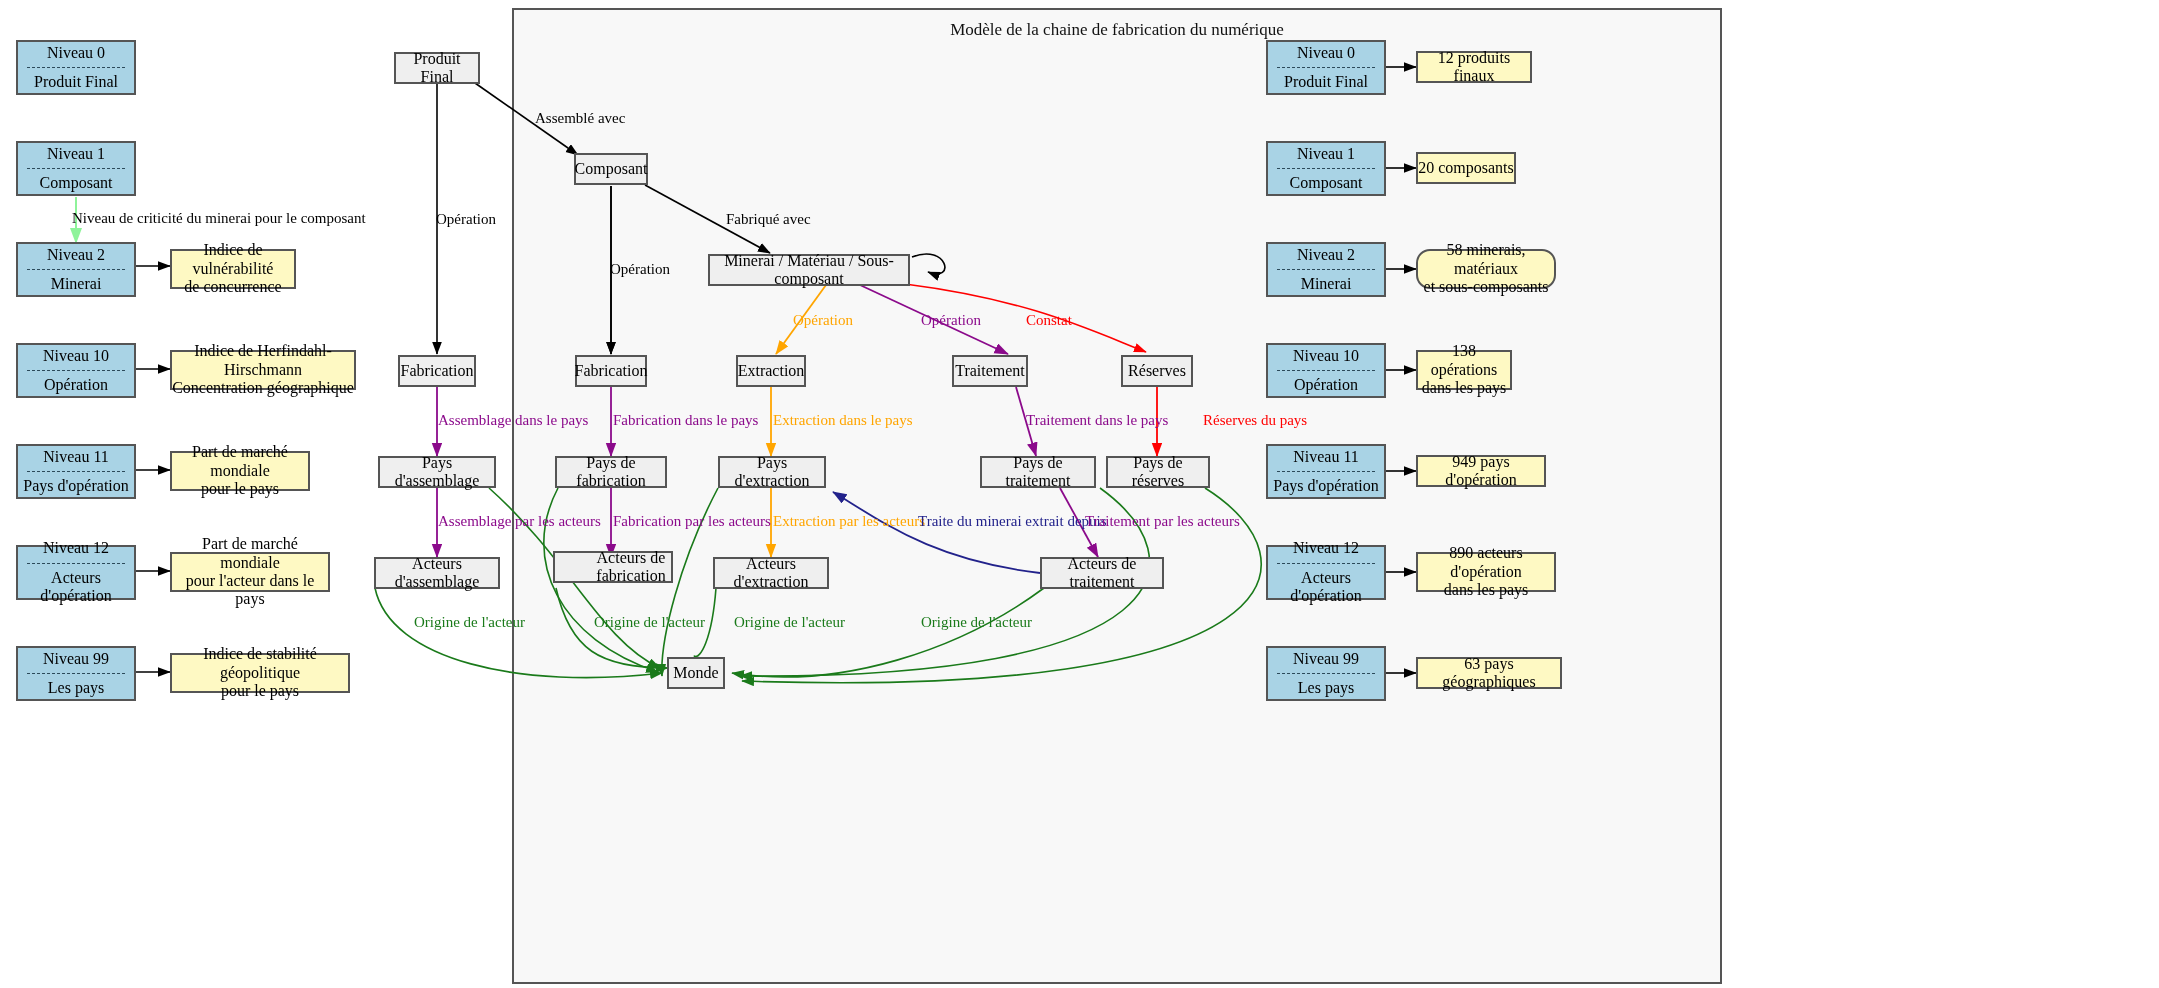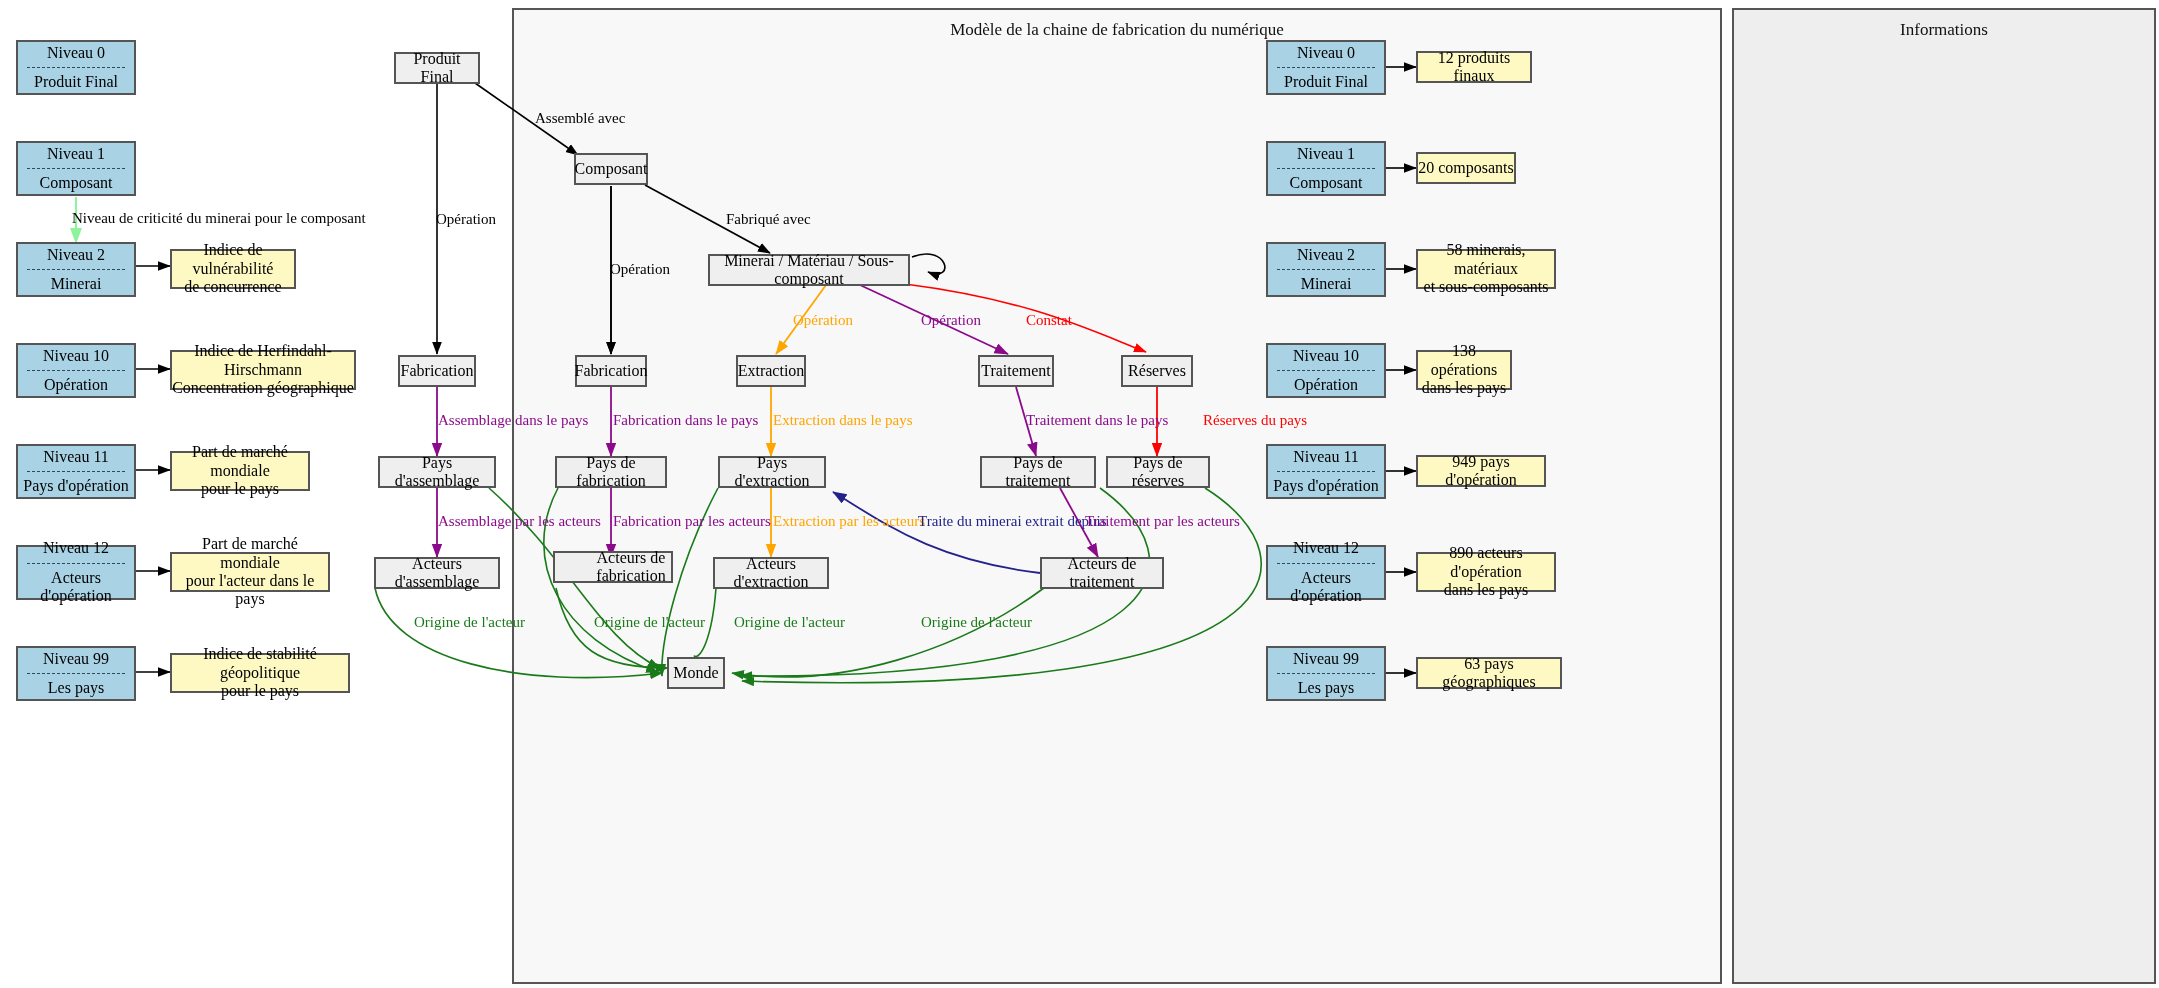--- a/index.html
+++ b/index.html
@@ -28,23 +28,20 @@
 </head>
 <body>
 
 <div id="root">
 
 
   <div class="panel main" style="left:512px;top:8px;width:1206px;height:972px;">
     <div class="panel-title">Modèle de la chaine de fabrication du numérique</div>
   </div>
 
-  <div class="panel" style="left:1732px;top:8px;width:420px;height:972px;">
-    <div class="panel-title">Informations</div>
-  </div>
 
   <svg class="wires" viewBox="0 0 2159 988">
     <defs>
       <marker id="ah-black" markerWidth="9" markerHeight="9" refX="7.5" refY="3" orient="auto">
           <path d="M0,0 L8,3 L0,6 Z" fill="#000"></path>
         </marker>
       <marker id="ah-purple" markerWidth="9" markerHeight="9" refX="7.5" refY="3" orient="auto">
           <path d="M0,0 L8,3 L0,6 Z" fill="#8b0a8b"></path>
         </marker>
       <marker id="ah-orange" markerWidth="9" markerHeight="9" refX="7.5" refY="3" orient="auto">
@@ -205,21 +202,21 @@
 
   <div class="node grey" style="left:398px;top:355px;width:78px;height:32px;">
     <span>Fabrication</span>
   </div>
   <div class="node grey" style="left:575px;top:355px;width:72px;height:32px;">
     <span>Fabrication</span>
   </div>
   <div class="node grey" style="left:736px;top:355px;width:70px;height:32px;">
     <span>Extraction</span>
   </div>
-  <div class="node grey" style="left:978px;top:355px;width:76px;height:32px;">
+  <div class="node grey" style="left:952px;top:355px;width:76px;height:32px;">
     <span>Traitement</span>
   </div>
   <div class="node grey" style="left:1121px;top:355px;width:72px;height:32px;align-items:center;">
     <span>Réserves</span>
   </div>
 
   <div class="node grey" style="left:378px;top:456px;width:118px;height:32px;">
     <span>Pays d'assemblage</span>
   </div>
   <div class="node grey" style="left:555px;top:456px;width:112px;height:32px;">
@@ -312,21 +309,21 @@
     <span class="sep"></span>
     <span class="sub">Les pays</span>
   </div>
 
   <div class="node green" style="left:1416px;top:51px;width:116px;height:32px;">
     <span>12 produits finaux</span>
   </div>
   <div class="node green" style="left:1416px;top:152px;width:100px;height:32px;">
     <span>20 composants</span>
   </div>
-  <div class="node green" style="left:1416px;top:249px;width:140px;height:40px;">
+  <div class="node green" style="left:1416px;top:249px;width:140px;height:40px;border-radius:14px;">
     <span>58 minerais, matériaux</span>
     <span>et sous-composants</span>
   </div>
   <div class="node green" style="left:1416px;top:350px;width:96px;height:40px;">
     <span>138 opérations</span>
     <span>dans les pays</span>
   </div>
   <div class="node green" style="left:1416px;top:455px;width:130px;height:32px;">
     <span>949 pays d'opération</span>
   </div>

